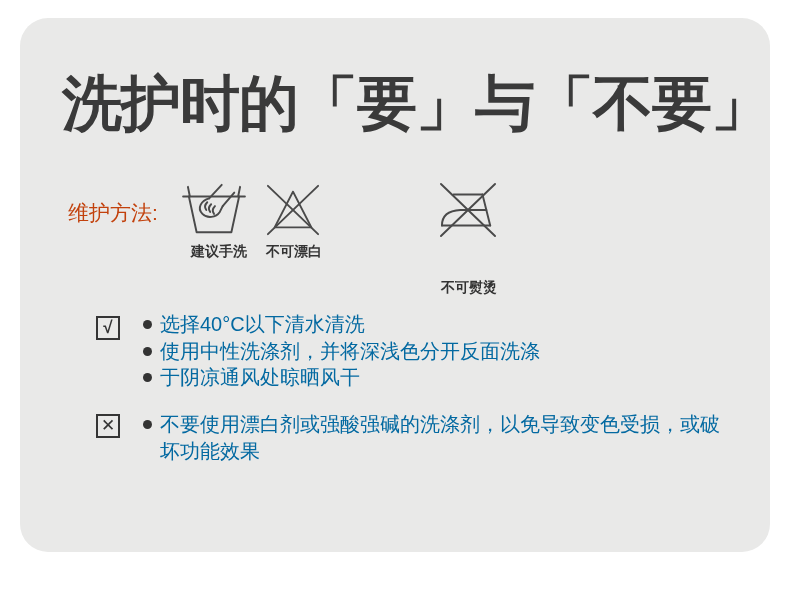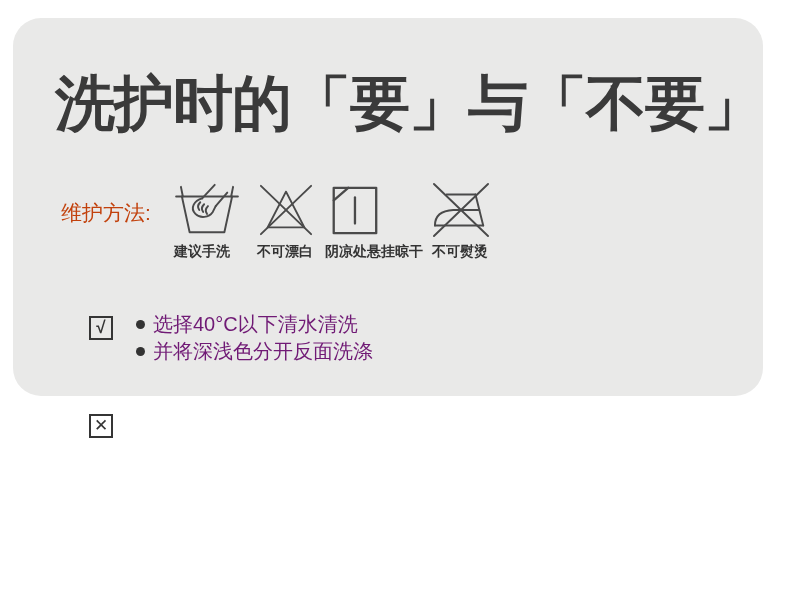--- a/index.html
+++ b/index.html
@@ -4,66 +4,66 @@
 <style>
   html,body{margin:0;padding:0;}
   body{
     width:790px;height:592px;
     background:#ffffff;
     font-family:"Liberation Sans","DejaVu Sans",sans-serif;
     overflow:hidden;
     position:relative;
   }
   .panel{
-    position:absolute;left:13px;top:18px;
-    width:750px;height:378px;
+    position:absolute;left:20px;top:18px;
+    width:750px;height:534px;
     background:#e9e9e8;
     border-radius:28px;
   }
   .page-title{
     position:absolute;left:42px;top:46px;
     font-size:60px;font-weight:800;
     color:#3a3a3a;letter-spacing:-1px;
     white-space:nowrap;
   }
   .care-label{
     position:absolute;left:48px;top:181px;
     font-size:21px;color:#c2410c;
   }
   .symbol{
     position:absolute;top:164px;
-    display:flex;flex-direction:column;align-items:flex-start;
+    display:flex;flex-direction:column;align-items:flex-end;
     transform:translateX(-50%);
   }
   .symbol svg{display:block;}
   .symbol .sym-label{
     margin-top:5px;
     font-size:14px;font-weight:700;color:#333333;
     white-space:nowrap;text-align:center;
   }
   .sym-1{left:194px;}
   .sym-2{left:273px;}
   .sym-3{left:361px;}
-  .sym-4{left:448px;}
+  .sym-4{left:448px;gap:36px;}
   .sym-5{left:528px;}
   .checkbox{
     position:absolute;left:76px;
     width:20px;height:20px;
     border:2px solid #353535;
     color:#353535;
     font-size:17px;font-weight:700;
     line-height:20px;text-align:center;
     background:transparent;
   }
   .cb-dos{top:298px;}
   .cb-donts{top:396px;}
   .list{
     position:absolute;left:123px;
     width:592px;
-    font-size:20px;color:#701a75;
+    font-size:20px;color:#0369a1;
     line-height:26.5px;
   }
   .list-dos{top:293px;}
   .list-donts{top:393px;}
   .list-item{display:flex;align-items:flex-start;}
   .bullet{
     flex:0 0 auto;
     width:9px;height:9px;border-radius:50%;
     background:#333333;
     margin:9px 8px 0 0;
@@ -97,28 +97,20 @@
 
   <div class="symbol sym-2">
     <svg width="58" height="56" viewBox="0 0 60 58" fill="none" stroke="#4a4a4a" stroke-width="2" stroke-linecap="round" stroke-linejoin="round">
       <path d="M30 10 L11 47 H49 Z"></path>
       <path d="M4 4 L56 54"></path>
       <path d="M56 4 L4 54"></path>
     </svg>
     <div class="sym-label">不可漂白</div>
   </div>
 
-  <div class="symbol sym-3">
-    <svg width="58" height="56" viewBox="0 0 60 58" fill="none" stroke="#4a4a4a" stroke-width="2.4" stroke-linecap="round" stroke-linejoin="round">
-      <rect x="9" y="6" width="44" height="47"></rect>
-      <path d="M31 16 V43"></path>
-      <path d="M9 19 L24 6"></path>
-    </svg>
-    <div class="sym-label">阴凉处悬挂晾干</div>
-  </div>
 
   <div class="symbol sym-4">
     <svg width="58" height="56" viewBox="0 0 60 58" fill="none" stroke="#4a4a4a" stroke-width="2" stroke-linecap="round" stroke-linejoin="round">
       <path d="M15 13 H45"></path>
       <path d="M45 13 L53 45"></path>
       <path d="M3 45 H53"></path>
       <path d="M3 45 Q3 30 22 29 H49"></path>
       <path d="M2 2 L58 56"></path>
       <path d="M58 2 L2 56"></path>
     </svg>
@@ -129,23 +121,31 @@
   <div class="checkbox cb-dos">
     <span>√</span>
   </div>
   <div class="list list-dos">
     <div class="list-item">
       <span class="bullet"></span>
       <span class="item-text">选择40°C以下清水清洗</span>
     </div>
     <div class="list-item">
       <span class="bullet"></span>
-      <span class="item-text">并将深浅色分开反面洗涤</span>
+      <span class="item-text">使用中性洗涤剂，并将深浅色分开反面洗涤</span>
+    </div>
+    <div class="list-item">
+      <span class="bullet"></span>
+      <span class="item-text">于阴凉通风处晾晒风干</span>
     </div>
   </div>
 
   <div class="checkbox cb-donts">
     <span>✕</span>
   </div>
   <div class="list list-donts">
+    <div class="list-item">
+      <span class="bullet"></span>
+      <span class="item-text">不要使用漂白剂或强酸强碱的洗涤剂，以免导致变色受损，或破坏功能效果</span>
+    </div>
   </div>
 
 </div>
 
 </body></html>

